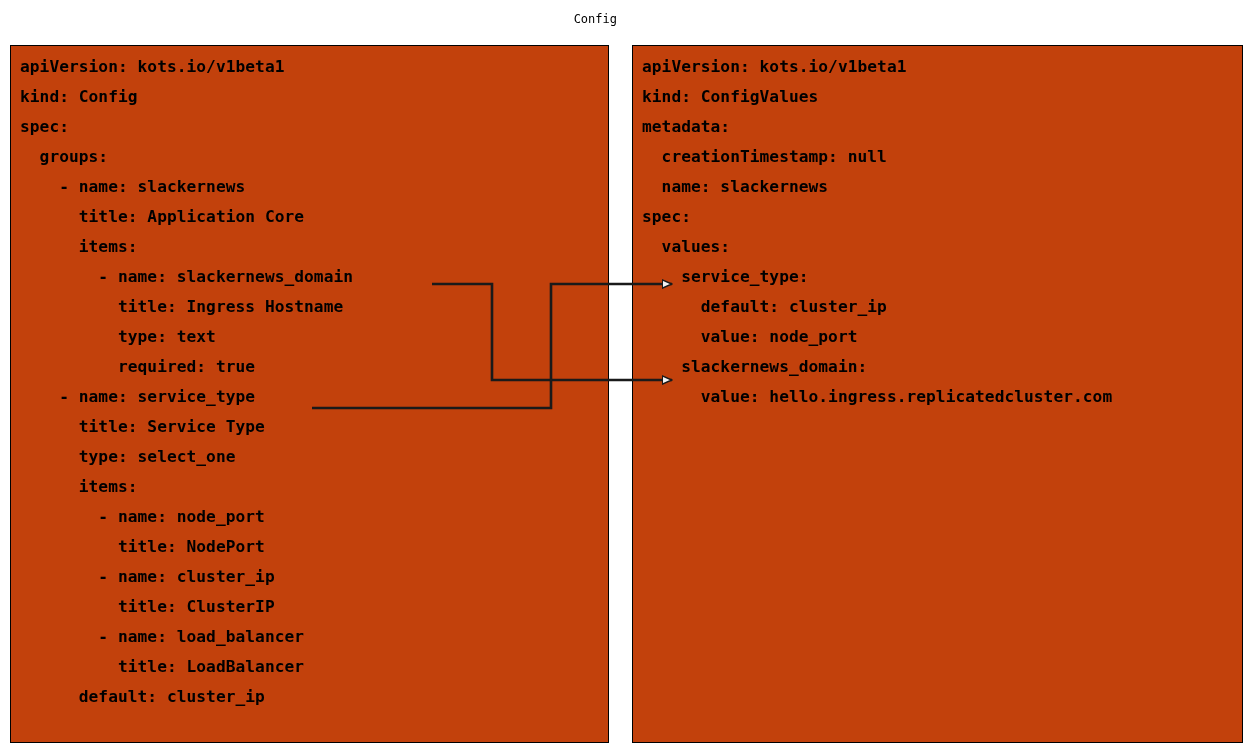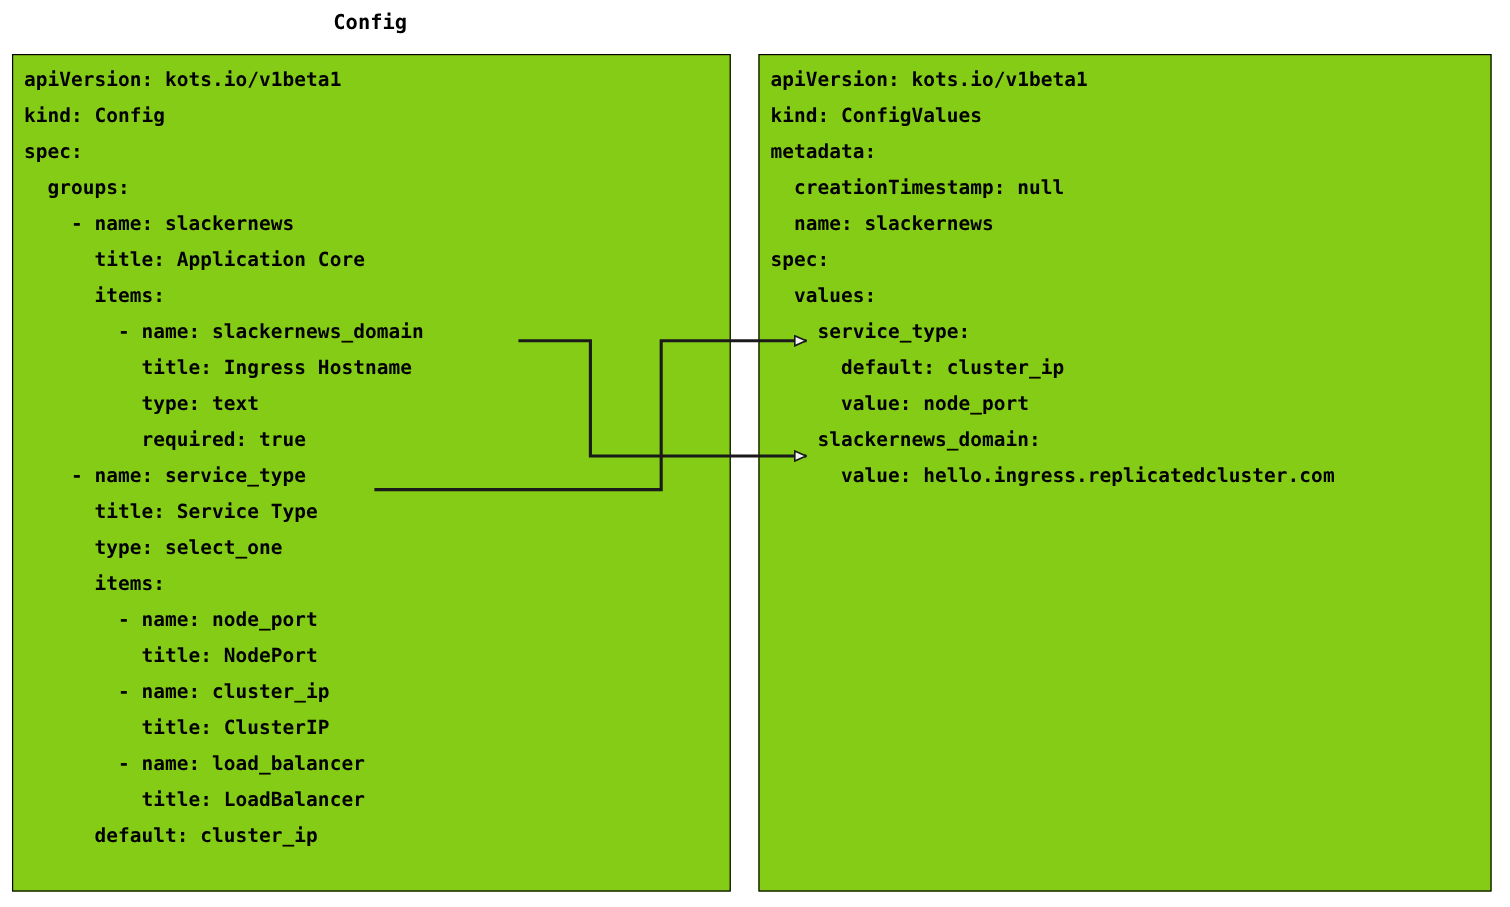--- a/index.html
+++ b/index.html
@@ -18,35 +18,35 @@
   #diagram-root {
     position: absolute;
     left: 0; top: 0;
     width: 1258px;
     height: 756px;
   }
 
   .panel-title {
     position: absolute;
     font-family: "DejaVu Sans Mono", "Liberation Mono", monospace;
-    font-size: 17px;
-    font-weight: bold;
+    font-size: 12px;
+    font-weight: normal;
     color: #000000;
     letter-spacing: 0px;
-    text-align: center;
+    text-align: right;
     white-space: nowrap;
     top: 8px;
     line-height: 22px;
   }
   #title-config  { left: 0px;   width: 617px; }
   #title-values  { left: 630px; width: 614px; }
 
   .panel {
     position: absolute;
-    background: #84cc16;
+    background: #c2410c;
     border: 1.6px solid #000000;
     box-sizing: border-box;
   }
   #panel-config {
     left: 10px;
     top: 45px;
     width: 599px;
     height: 698px;
   }
   #panel-values {

